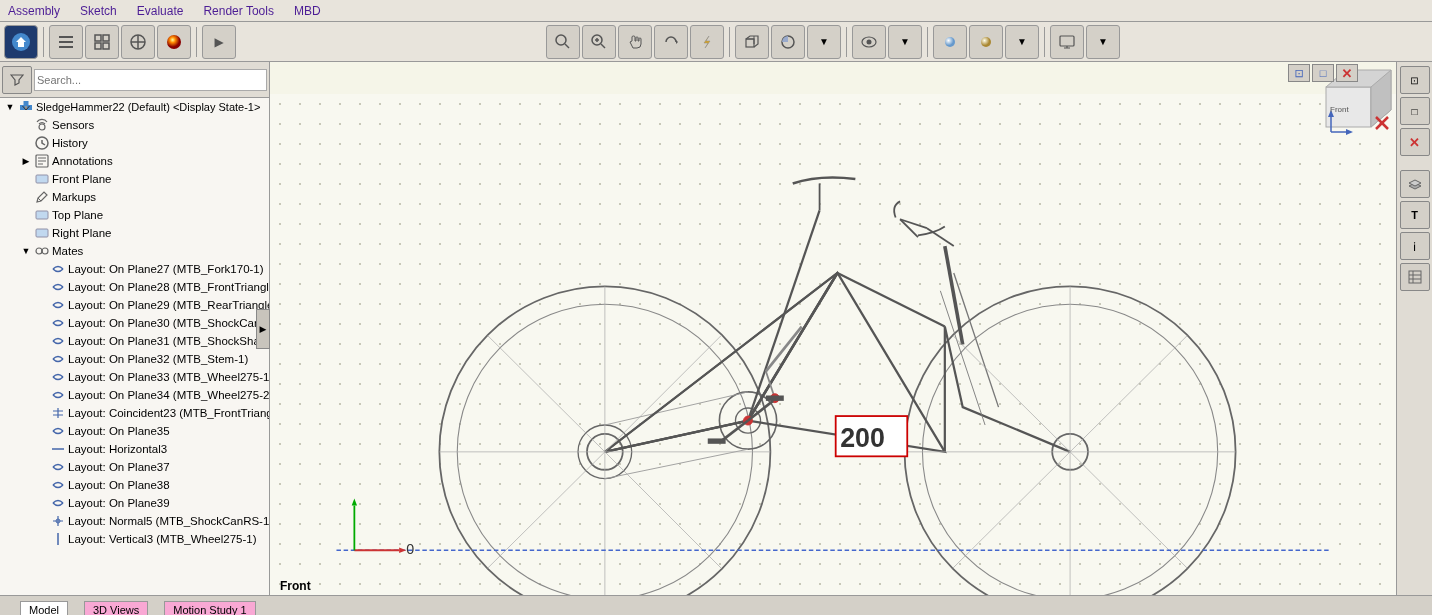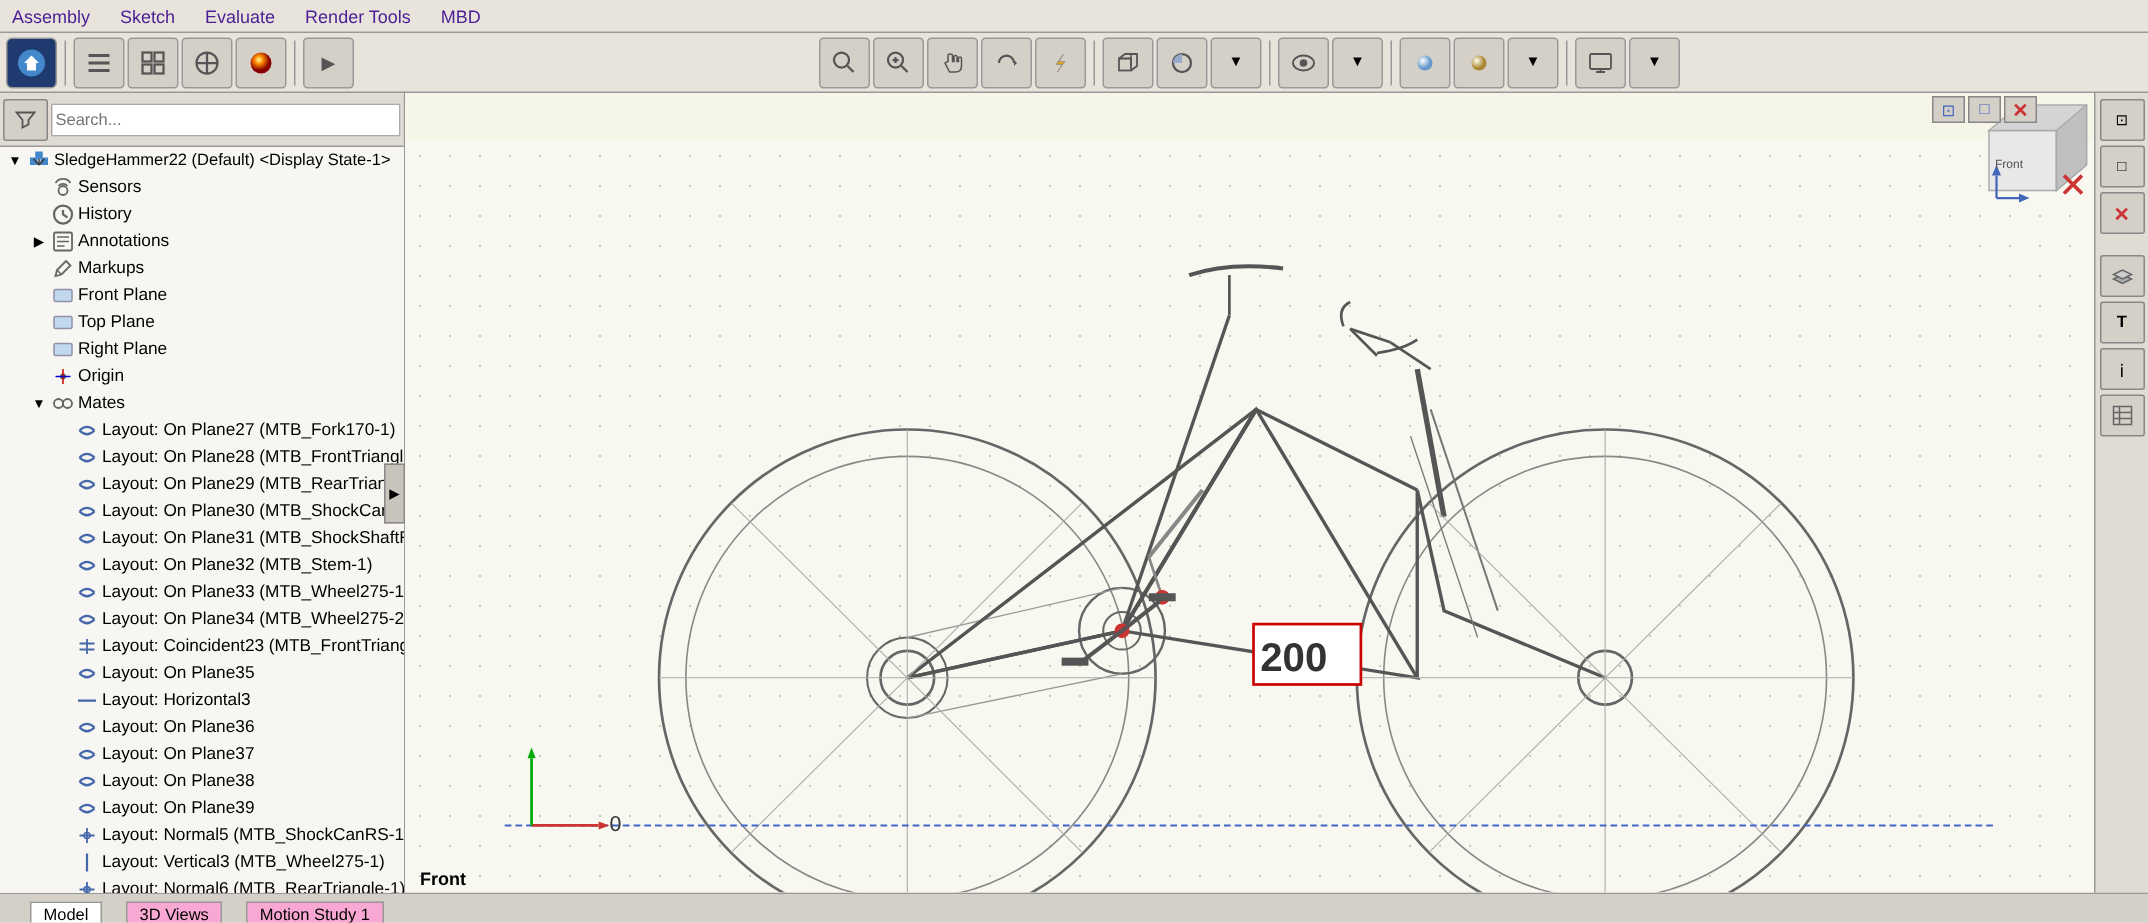--- a/index.html
+++ b/index.html
@@ -414,59 +414,50 @@
             <line x1="4" y1="5" x2="12" y2="5" stroke="#666" stroke-width="1"></line>
             <line x1="4" y1="8" x2="12" y2="8" stroke="#666" stroke-width="1"></line>
             <line x1="4" y1="11" x2="9" y2="11" stroke="#666" stroke-width="1"></line>
           </svg>
         <span>Annotations</span>
       </div>
 
       <div class="tree-item indent2">
         <span class="tree-expand"></span>
         <svg class="tree-icon" viewBox="0 0 16 16">
+            <rect x="2" y="4" width="12" height="8" fill="#aaccee" stroke="#668" stroke-width="1" rx="1" opacity="0.7"></rect>
+          </svg>
+        <span>Front Plane</span>
+      </div>
+
+      <div class="tree-item indent2">
+        <span class="tree-expand"></span>
+        <svg class="tree-icon" viewBox="0 0 16 16">
             <path d="M3 13 L4 9 L10 3 L13 6 L7 12Z" fill="none" stroke="#666" stroke-width="1.2"></path>
             <line x1="4" y1="9" x2="7" y2="12" stroke="#666" stroke-width="1"></line>
           </svg>
         <span>Markups</span>
       </div>
 
       <div class="tree-item indent2">
         <span class="tree-expand"></span>
         <svg class="tree-icon" viewBox="0 0 16 16">
             <rect x="2" y="4" width="12" height="8" fill="#aaccee" stroke="#668" stroke-width="1" rx="1" opacity="0.7"></rect>
           </svg>
-        <span>Front Plane</span>
+        <span>Top Plane</span>
       </div>
 
       <div class="tree-item indent2">
         <span class="tree-expand"></span>
         <svg class="tree-icon" viewBox="0 0 16 16">
             <rect x="2" y="4" width="12" height="8" fill="#aaccee" stroke="#668" stroke-width="1" rx="1" opacity="0.7"></rect>
           </svg>
-        <span>Top Plane</span>
-      </div>
-
-      <div class="tree-item indent2">
-        <span class="tree-expand"></span>
-        <svg class="tree-icon" viewBox="0 0 16 16">
-            <rect x="2" y="4" width="12" height="8" fill="#aaccee" stroke="#668" stroke-width="1" rx="1" opacity="0.7"></rect>
-          </svg>
         <span>Right Plane</span>
       </div>
 
-      <div class="tree-item indent2">
-        <span class="tree-expand"></span>
-        <svg class="tree-icon" viewBox="0 0 16 16">
-            <circle cx="8" cy="8" r="2" fill="#666"></circle>
-            <line x1="8" y1="3" x2="8" y2="13" stroke="#c00" stroke-width="1"></line>
-            <line x1="3" y1="8" x2="13" y2="8" stroke="#00c" stroke-width="1"></line>
-          </svg>
-        <span>Origin</span>
-      </div>
 
       <div class="tree-item indent2">
         <span class="tree-expand">▼</span>
         <svg class="tree-icon" viewBox="0 0 16 16">
             <circle cx="5" cy="8" r="3" fill="none" stroke="#666" stroke-width="1.2"></circle>
             <circle cx="11" cy="8" r="3" fill="none" stroke="#666" stroke-width="1.2"></circle>
             <line x1="8" y1="6" x2="8" y2="10" stroke="#666" stroke-width="1"></line>
           </svg>
         <span>Mates</span>
       </div>
@@ -556,28 +547,20 @@
             <line x1="2" y1="8" x2="14" y2="8" stroke="#4466aa" stroke-width="1.5"></line>
           </svg>
         <span>Layout: Horizontal3</span>
       </div>
       <div class="tree-item indent3">
         <span class="tree-expand"></span>
         <svg class="tree-icon" viewBox="0 0 16 16">
             <path d="M3 8 Q8 3 13 8" fill="none" stroke="#4466aa" stroke-width="1.5"></path>
             <path d="M3 8 Q8 13 13 8" fill="none" stroke="#4466aa" stroke-width="1.5"></path>
           </svg>
-        <span>Layout: On Plane36</span>
-      </div>
-      <div class="tree-item indent3">
-        <span class="tree-expand"></span>
-        <svg class="tree-icon" viewBox="0 0 16 16">
-            <path d="M3 8 Q8 3 13 8" fill="none" stroke="#4466aa" stroke-width="1.5"></path>
-            <path d="M3 8 Q8 13 13 8" fill="none" stroke="#4466aa" stroke-width="1.5"></path>
-          </svg>
         <span>Layout: On Plane37</span>
       </div>
       <div class="tree-item indent3">
         <span class="tree-expand"></span>
         <svg class="tree-icon" viewBox="0 0 16 16">
             <path d="M3 8 Q8 3 13 8" fill="none" stroke="#4466aa" stroke-width="1.5"></path>
             <path d="M3 8 Q8 13 13 8" fill="none" stroke="#4466aa" stroke-width="1.5"></path>
           </svg>
         <span>Layout: On Plane38</span>
       </div>
@@ -596,28 +579,20 @@
             <circle cx="8" cy="8" r="2" fill="none" stroke="#4466aa" stroke-width="1"></circle>
           </svg>
         <span>Layout: Normal5 (MTB_ShockCanRS-1)</span>
       </div>
       <div class="tree-item indent3">
         <span class="tree-expand"></span>
         <svg class="tree-icon" viewBox="0 0 16 16">
             <line x1="8" y1="2" x2="8" y2="14" stroke="#4466aa" stroke-width="1.5"></line>
           </svg>
         <span>Layout: Vertical3 (MTB_Wheel275-1)</span>
-      </div>
-      <div class="tree-item indent3">
-        <span class="tree-expand"></span>
-        <svg class="tree-icon" viewBox="0 0 16 16">
-            <path d="M3 8 L13 8 M8 3 L8 13" fill="none" stroke="#4466aa" stroke-width="1.2"></path>
-            <circle cx="8" cy="8" r="2" fill="none" stroke="#4466aa" stroke-width="1"></circle>
-          </svg>
-        <span>Layout: Normal6 (MTB_RearTriangle-1)</span>
       </div>
 
     </div>
 
     <div class="collapse-btn">▶</div>
   </div>
 
   <div class="viewport">
 
     <div style="position:absolute; top:0; right:36px; display:flex; gap:2px; padding:2px; z-index:20;">

